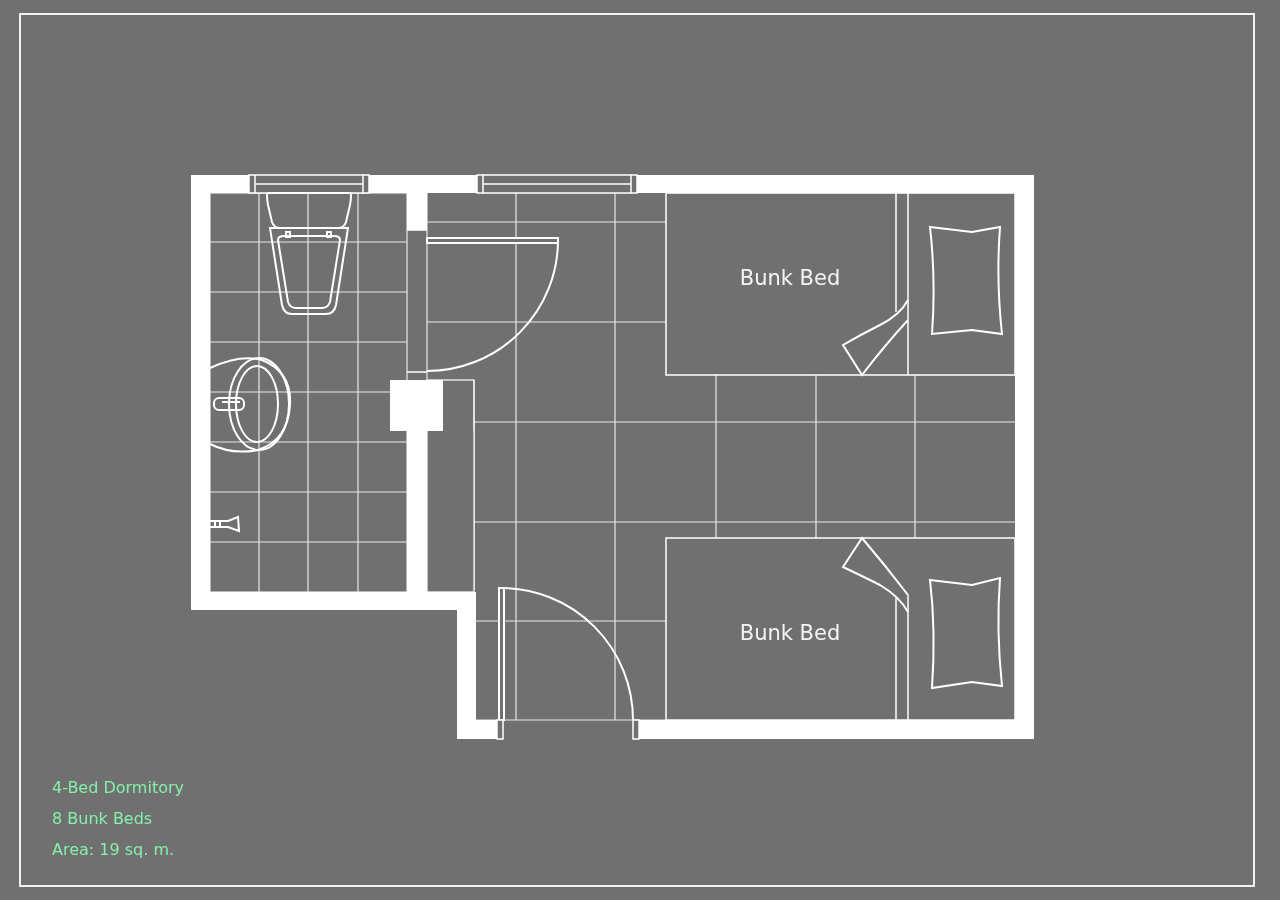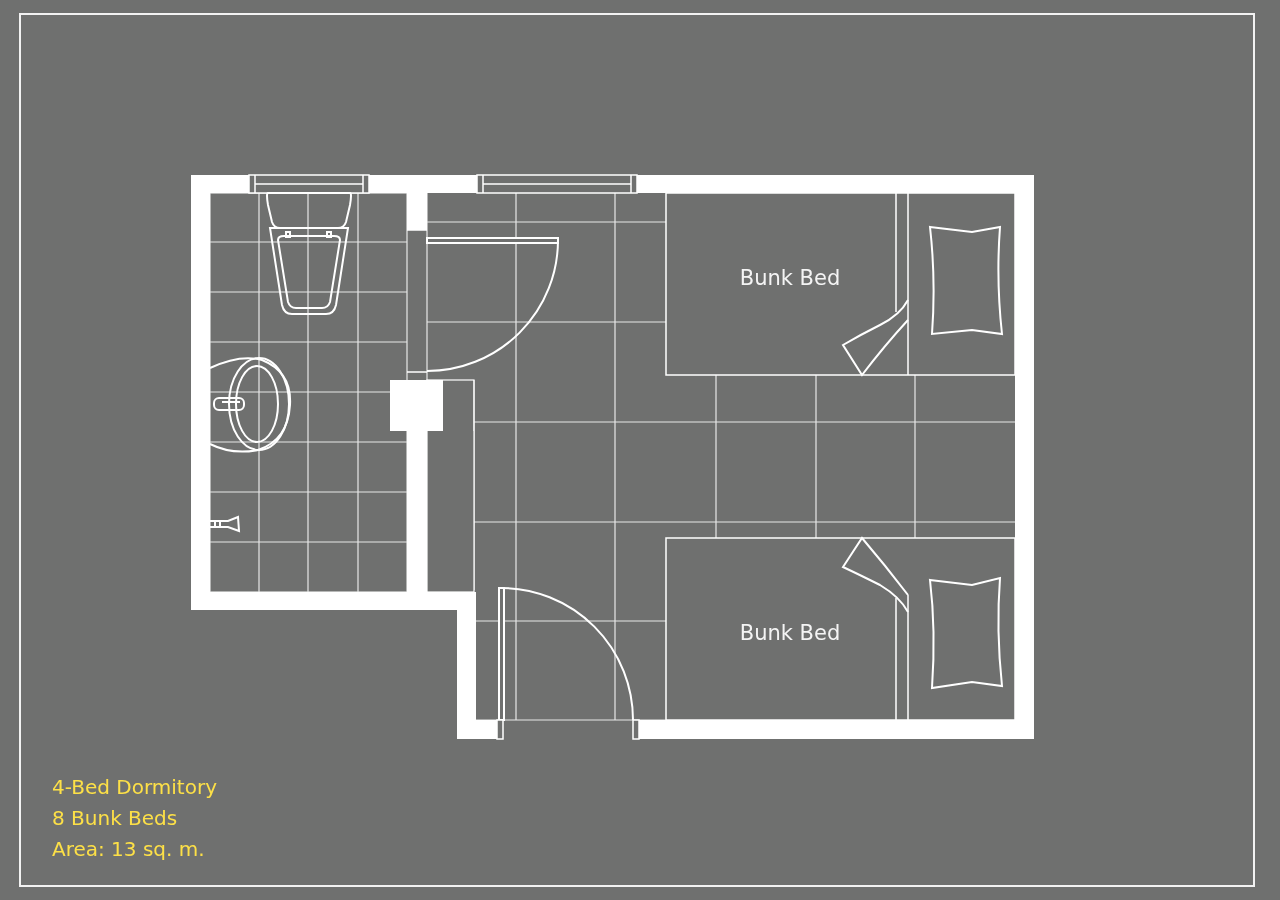--- a/index.html
+++ b/index.html
@@ -22,23 +22,23 @@
     width: 1280px; height: 900px;
   }
   .bed-label {
     fill: #f4f4f4;
     font-family: "DejaVu Sans", "Liberation Sans", sans-serif;
     font-size: 21px;
   }
   .caption {
     position: absolute;
     left: 52px; top: 772px;
-    color: #fde047;
+    color: #86efac;
     font-family: "DejaVu Sans", "Liberation Sans", sans-serif;
-    font-size: 20px;
+    font-size: 16px;
     line-height: 31px;
   }
   .caption div { white-space: nowrap; }
 </style>
 </head>
 <body>
 
 <div class="frame"></div>
 
 <svg class="plan" viewBox="0 0 1280 900" xmlns="http://www.w3.org/2000/svg">
@@ -171,14 +171,14 @@
     <line x1="908" y1="595" x2="908" y2="720" stroke="#ffffff" stroke-width="1.5"></line>
     <path d="M 908 612 Q 900 597 880 585 Q 860 575 843 567 L 862 538 Q 885 565 908 595" fill="none" stroke="#ffffff" stroke-width="2"></path>
     <path d="M 930 580 L 972 585 L 1000 578 Q 996 630 1002 686 L 972 682 L 932 688 Q 936 630 930 580 Z" fill="none" stroke="#ffffff" stroke-width="2"></path>
     <text class="bed-label" x="790" y="640" text-anchor="middle">Bunk Bed</text>
   </g>
 </svg>
 
 <div class="caption">
   <div>4-Bed Dormitory</div>
   <div>8 Bunk Beds</div>
-  <div>Area: 13 sq. m.</div>
+  <div>Area: 19 sq. m.</div>
 </div>
 
 </body></html>

